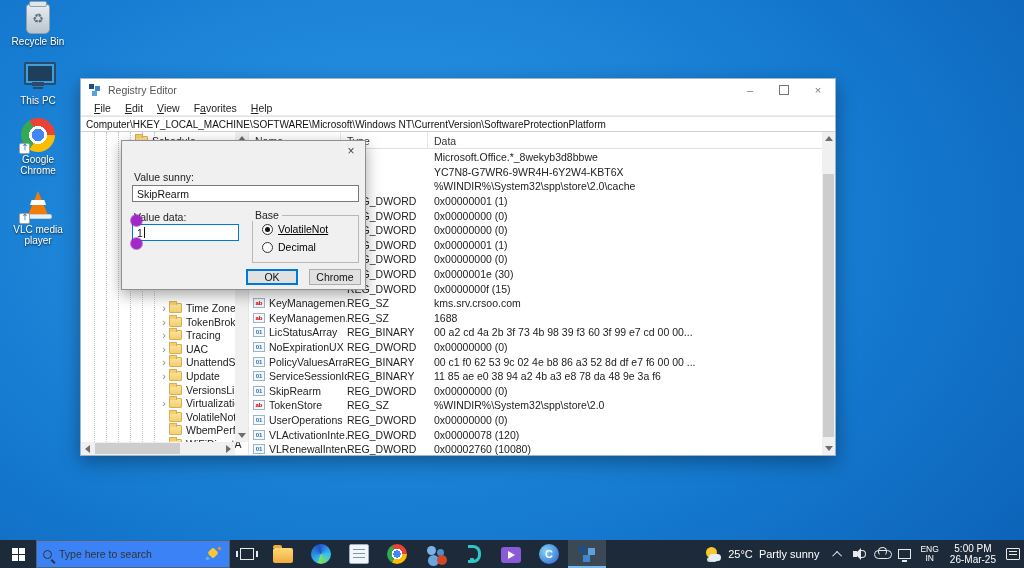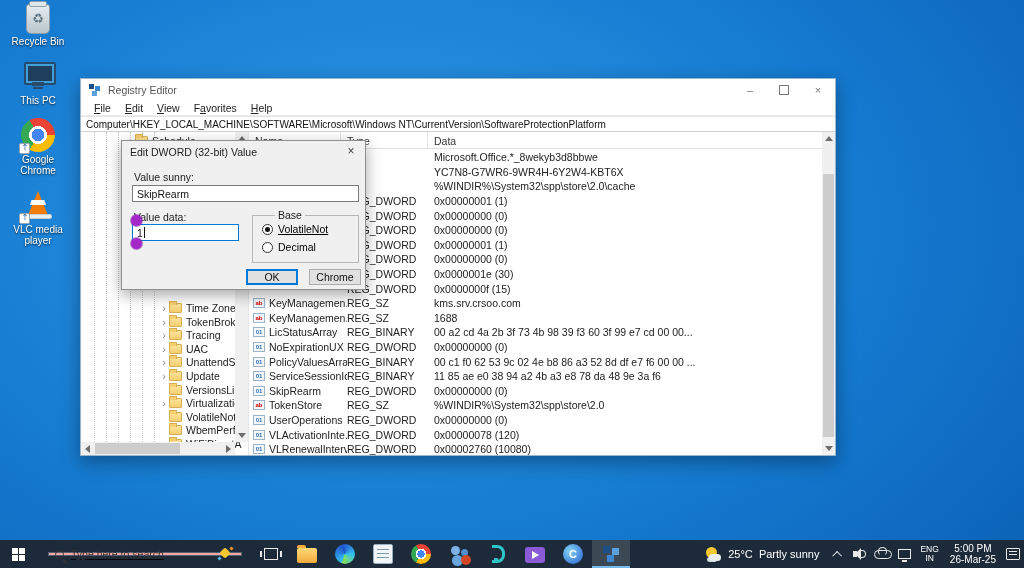--- a/index.html
+++ b/index.html
@@ -91,35 +91,35 @@
   
   .dialog { position:absolute; left:121px; top:140px; width:245px; height:150px; background:#f0f0f0;
     border:1px solid #8f8f8f; box-shadow:0 5px 14px rgba(0,0,0,0.35); z-index:20; font-size:10.5px; }
   .dlg-title { position:absolute; left:0; top:0; right:0; height:21px; background:#f0f0f0; display:flex; align-items:center; padding:0 8px; color:#222; }
   .dlg-close { position:absolute; right:6px; top:3px; width:16px; height:15px; text-align:center; color:#444; font-size:12px; cursor:pointer; }
   .dlg-label { position:absolute; color:#222; }
   .dlg-input { position:absolute; background:#fff; border:1px solid #7a7a7a; height:17px; display:flex; align-items:center; padding-left:4px; font-size:10.5px; color:#111; }
   .dlg-input.focus { border-color:#0078d7; }
   .caret { width:1px; height:11px; background:#111; margin-left:1px; }
   .groupbox { position:absolute; left:130px; top:74px; width:107px; height:48px; border:1px solid #b8b8b8; }
-  .gb-label { position:absolute; left:153px; top:68px; background:#f0f0f0; padding:0 3px; color:#222; }
+  .gb-label { position:absolute; left:130px; top:68px; background:#f0f0f0; padding:0 3px; color:#222; }
   .radio-row { position:absolute; display:flex; align-items:center; cursor:pointer; }
   .radio { width:11px; height:11px; border:1px solid #333; border-radius:50%; background:#fff; margin-right:5px; position:relative; flex:none; }
   .radio.sel::after { content:""; position:absolute; left:2px; top:2px; width:5px; height:5px; background:#111; border-radius:50%; }
   .dlg-btn { position:absolute; width:52px; height:16px; background:#e1e1e1; border:1px solid #adadad; display:flex; align-items:center; justify-content:center; font-size:10.5px; color:#111; cursor:pointer; }
   .dlg-btn.default { border-color:#0078d7; box-shadow:inset 0 0 0 1px #0078d7; }
 
   .purple-dot { position:absolute; width:11px; height:11px; border-radius:50%; background:#a428c8; box-shadow:0 0 0 1px rgba(120,20,160,0.5); z-index:30; }
 
   
   .taskbar { position:absolute; left:0; bottom:0; width:1024px; height:28px; background:#1d2a39; display:flex; align-items:stretch; z-index:50; }
   .tb-start { width:36px; display:flex; align-items:center; justify-content:center; cursor:pointer; }
   .winlogo { width:13px; height:13px; display:grid; grid-template-columns:6px 6px; grid-template-rows:6px 6px; gap:1px; }
   .winlogo i { background:#fff; }
-  .tb-search { width:194px; background:#fca5a5; border:1px solid #50616f; display:flex; align-items:center; padding:0 6px; margin:12px; position:relative; cursor:text;text-decoration:underline; }
+  .tb-search { width:194px; background:#3b82f6; border:1px solid #50616f; display:flex; align-items:center; padding:0 6px; margin:0; position:relative; cursor:text; }
   .mag { width:9px; height:9px; border:1.5px solid #333; border-radius:50%; position:relative; margin-right:7px; flex:none; }
   .mag::after { content:""; position:absolute; left:8px; top:8px; width:5px; height:1.5px; background:#333; transform:rotate(45deg); transform-origin:0 0; }
   .tb-search .ph { font-size:10.5px; color:#333; flex:1; }
   .sparkle { position:relative; width:18px; height:16px; flex:none; }
   .sparkle i { position:absolute; background:#f8c830; transform:rotate(45deg); }
   .sparkle i:nth-child(1){ left:4px; top:3px; width:8px; height:8px; border-radius:2px;}
   .sparkle i:nth-child(2){ left:13px; top:1px; width:3px; height:3px; background:#f09020;}
   .sparkle i:nth-child(3){ left:1px; top:11px; width:3px; height:3px; background:#58b7f0;}
   .tb-btn { width:34px; display:flex; align-items:center; justify-content:center; cursor:pointer; }
   .taskview { width:14px; height:12px; border:1.5px solid #eaeaea; position:relative; }
@@ -462,21 +462,20 @@
           </span>
         <span class="arrow" style="bottom:0; left:0;">
             <span class="tri down"></span>
           </span>
         <span class="thumb" style="left:1px; width:11px; top:42px; bottom:18px;"></span>
       </div>
     </div>
   </div>
 
   <div class="dialog">
-    <div class="dlg-title">Edit DWORD (32-bit) Value</div>
     <span class="dlg-close">×</span>
     <span class="dlg-label" style="left:12px; top:30px;">Value sunny:</span>
     <div class="dlg-input" style="left:10px; top:44px; width:227px;">SkipRearm</div>
     <span class="dlg-label" style="left:12px; top:70px;">Value data:</span>
     <div class="dlg-input focus" style="left:10px; top:83px; width:107px;">
         <span>1</span>
         <span class="caret"></span>
       </div>
     <div class="groupbox"></div>
     <span class="gb-label">Base</span>

